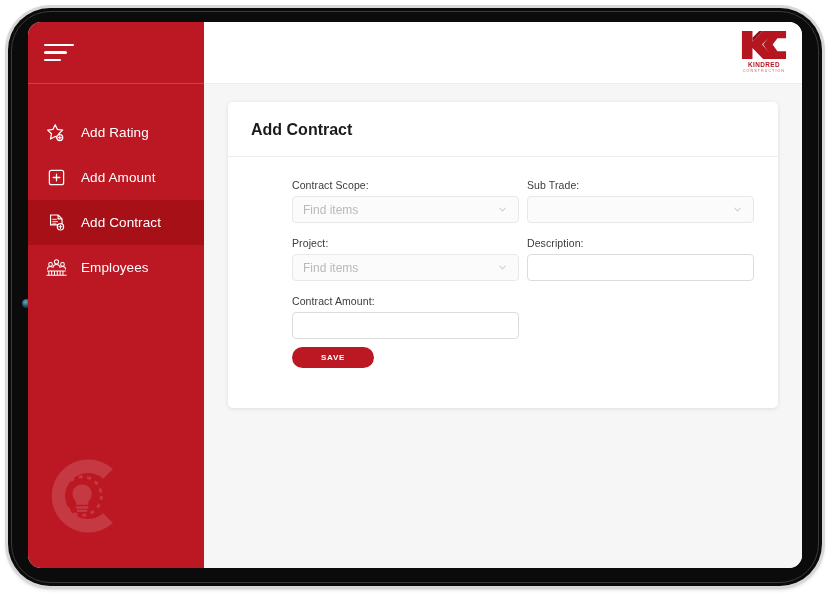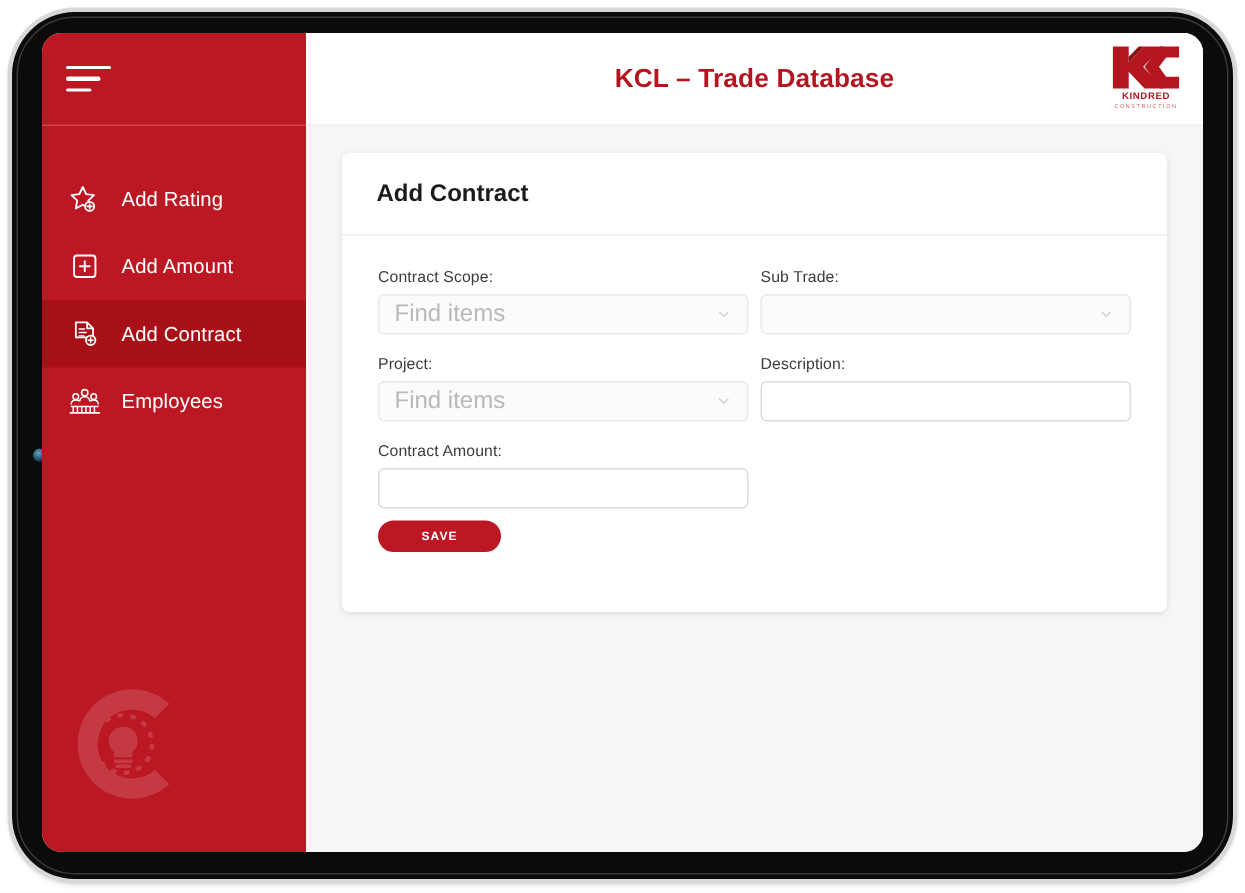--- a/index.html
+++ b/index.html
@@ -142,31 +142,31 @@
     box-shadow: 0 1px 4px rgba(0,0,0,.10);
     width: 100%;
   }
   #card-title {
     font-size: 16px; font-weight: bold; color: #1b1b1b;
     padding: 19px 23px 17px;
     border-bottom: 1px solid #eeeeee;
   }
   #card-body { padding: 22px 24px 26px; }
 
-  .grid { display: grid; grid-template-columns: 1fr 1fr; column-gap: 8px; }
+  .grid { display: grid; grid-template-columns: 1fr 1fr; column-gap: 8px; margin-left: 40px; }
   .field { margin-bottom: 14px; }
   .field-label {
     font-size: 10.5px; color: #3b3b3b;
     margin-bottom: 5px; letter-spacing: .1px;
   }
   .control {
     height: 27px; border-radius: 4px;
     display: flex; align-items: center;
     padding: 0 10px;
-    font-size: 16px;
+    font-size: 12px;
     text-align: right;
   }
   .control.select {
     background: #fbfbfb; border: 1px solid #e8e8e8;
     justify-content: space-between; color: #b9b9b9; cursor: pointer;
   }
   .control.text {
     background: #ffffff; border: 1px solid #dcdcdc; color: #333;
   }
   .chevron { color: #cfcfcf; display: flex; }
@@ -195,21 +195,20 @@
 
     <div class="topbar-left">
       <div class="hamburger">
         <span></span>
         <span></span>
         <span></span>
       </div>
     </div>
 
     <div class="topbar-right">
-      <div id="app-title">KCL – Trade Database</div>
 
       <div id="brand-logo">
         <svg class="logo-mark" viewBox="0 0 100 62">
           <path d="M4 2 H26 V24 L48 2 H74 L46 30 L74 60 H48 L26 37 V60 H4 Z" fill="#b5151f"></path>
           <path d="M96 2 L70 2 L48 30 L70 60 L96 60 L96 44 L78 44 L68 30 L78 17 L96 17 Z" fill="#b5151f"></path>
           <path d="M26 24 L48 2 L40 2 L26 16 Z" fill="#8e1018"></path>
         </svg>
         <div class="logo-name">KINDRED</div>
         <div class="logo-sub">CONSTRUCTION</div>
       </div>

